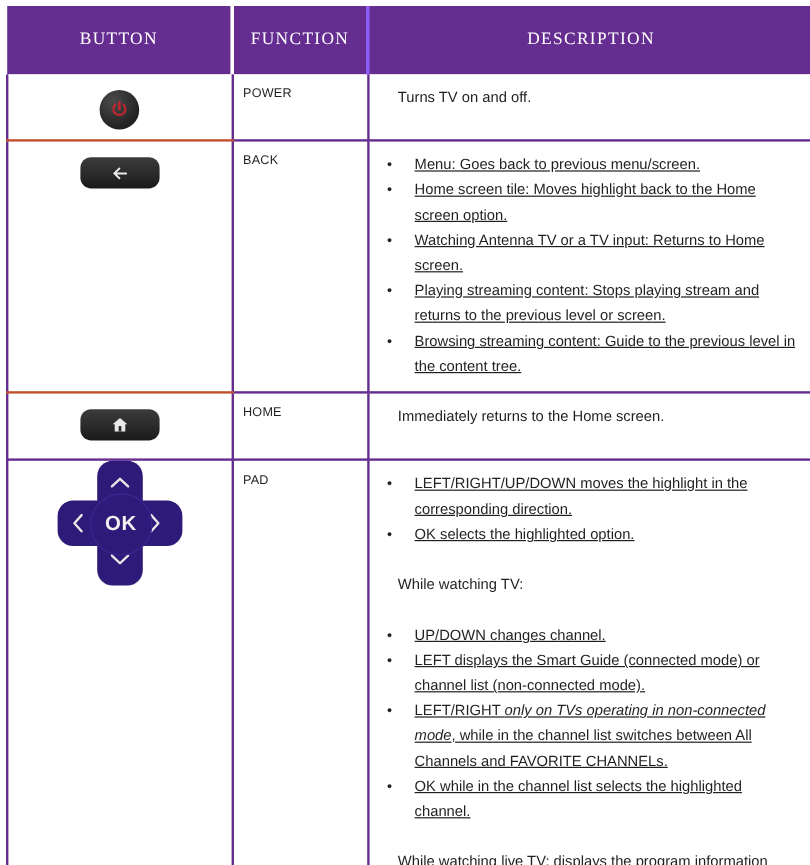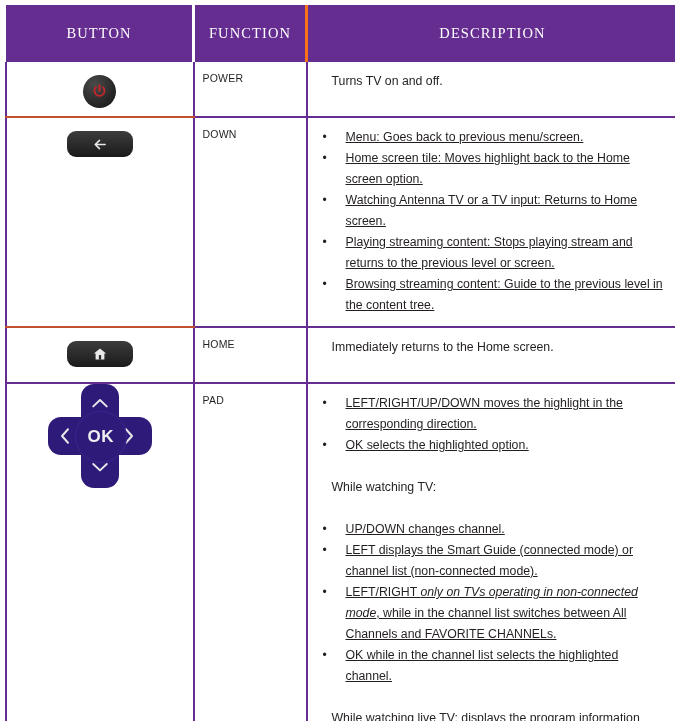--- a/index.html
+++ b/index.html
@@ -38,21 +38,21 @@
     letter-spacing: 1.1px;
     font-variant: small-caps;
     text-transform: uppercase;
     height: 57px;
     vertical-align: middle;
     text-align: center;
     padding: 0;
     border: none;
   }
   thead th.col-button  { width: 186px; border-right: 3px solid #ffffff; }
-  thead th.col-function{ width: 110px; border-right: 3px solid #f97316; }
+  thead th.col-function{ width: 110px; border-right: 3px solid #8b5cf6; }
   thead th.col-desc    { width: 369px; }
 
   
   tbody td {
     border-left: 2px solid #662D91;
     border-right: 2px solid #662D91;
     border-bottom: 2px solid #662D91;
     padding: 0;
     vertical-align: top;
     background: #ffffff;
@@ -208,21 +208,21 @@
       <tr class="row-back">
         <td class="cell-button">
           <div class="btn-wrap">
             <span class="pill-btn">
               <svg width="17" height="15" viewBox="0 0 24 24" aria-hidden="true">
                 <path d="M21 12 H6.5 M12 5.5 L5.2 12 L12 18.5" stroke="#e9e9e9" stroke-width="2.6" fill="none" stroke-linecap="round" stroke-linejoin="round"></path>
               </svg>
             </span>
           </div>
         </td>
-        <td class="cell-function">DOWN</td>
+        <td class="cell-function">BACK</td>
         <td class="cell-desc">
           <ul>
             <li>Menu: Goes back to previous menu/screen.</li>
             <li>Home screen tile: Moves highlight back to the Home screen option.</li>
             <li>Watching Antenna TV or a TV input: Returns to Home screen.</li>
             <li>Playing streaming content: Stops playing stream and returns to the previous level or screen.</li>
             <li>Browsing streaming content: Guide to the previous level in the content tree.</li>
           </ul>
         </td>
       </tr>

